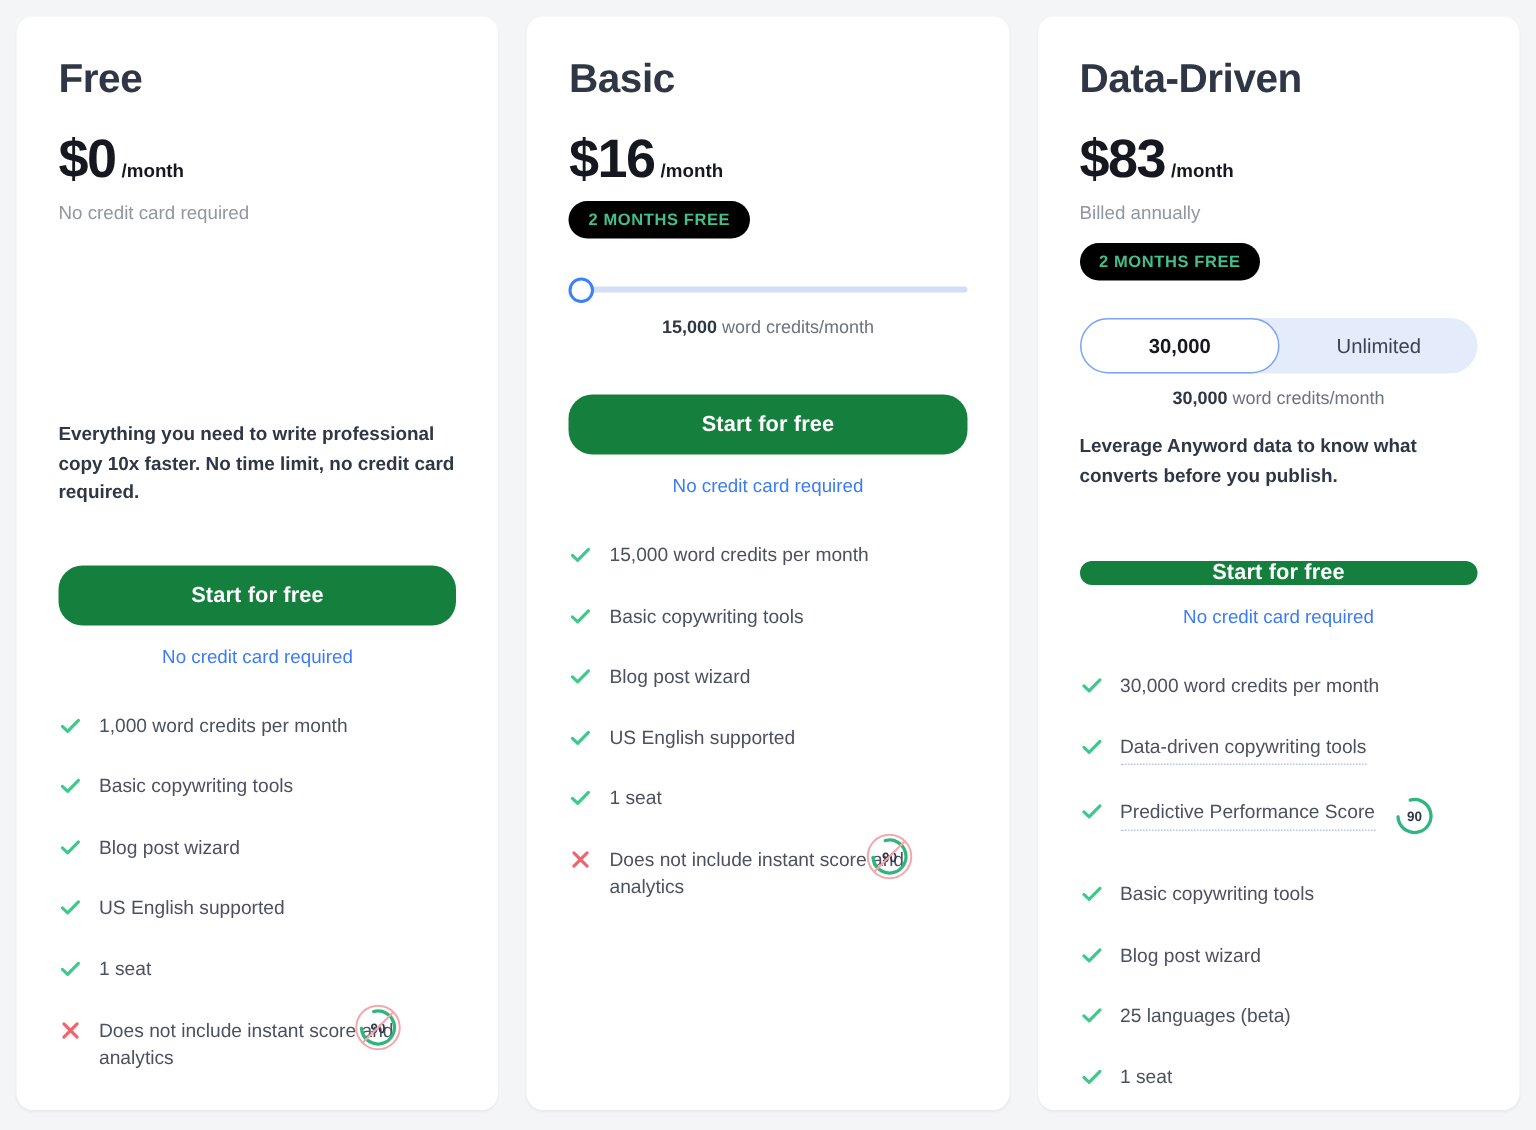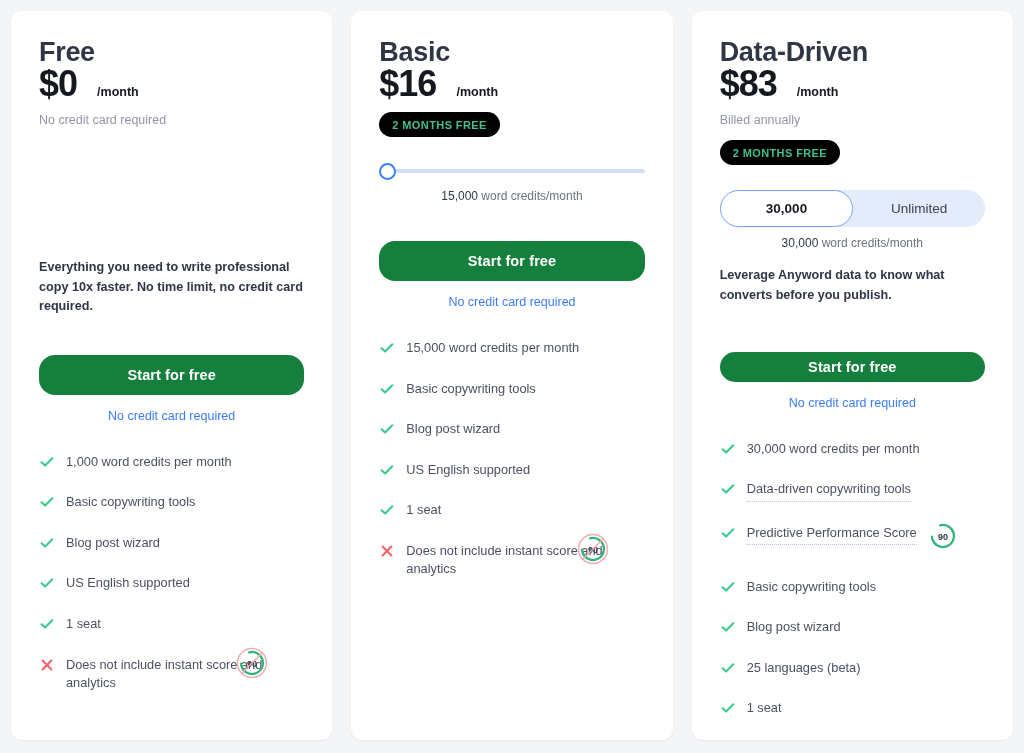--- a/index.html
+++ b/index.html
@@ -31,39 +31,40 @@
     position: relative;
     overflow: hidden;
   }
 
   .plan-name {
     font-size: 27px;
     font-weight: bold;
     color: #2f3645;
     letter-spacing: -0.3px;
     line-height: 1;
+    margin-bottom: 22px;
   }
 
   .price-row {
     display: flex;
     align-items: baseline;
     margin-bottom: 10px;
   }
   .price-amount {
     font-size: 36px;
     font-weight: bold;
     color: #15181f;
     letter-spacing: -1px;
     line-height: 1;
   }
   .price-period {
     font-size: 12.5px;
     font-weight: bold;
     color: #15181f;
-    margin-left: 20px;
+    margin-left: 4px;
   }
 
   .billing-note {
     font-size: 12.5px;
     color: #9096a2;
     line-height: 1.3;
     margin-bottom: 12px;
   }
 
   .promo-badge {
@@ -104,21 +105,21 @@
     background: #ffffff;
     border: 2px solid #3b82f6;
     box-sizing: border-box;
   }
   .credits-caption {
     text-align: center;
     font-size: 12px;
     color: #6b7280;
     margin-top: 9px;
   }
-  .credits-caption b { color: #2f3645; font-weight: normal; }
+  .credits-caption b { color: #2f3645; font-weight: bold; }
 
   
   .credit-toggle-wrap { margin-top: 17px; }
   .credit-toggle {
     display: flex;
     background: #e4ebfb;
     border-radius: 19px;
     height: 37px;
     padding: 0;
     position: relative;

